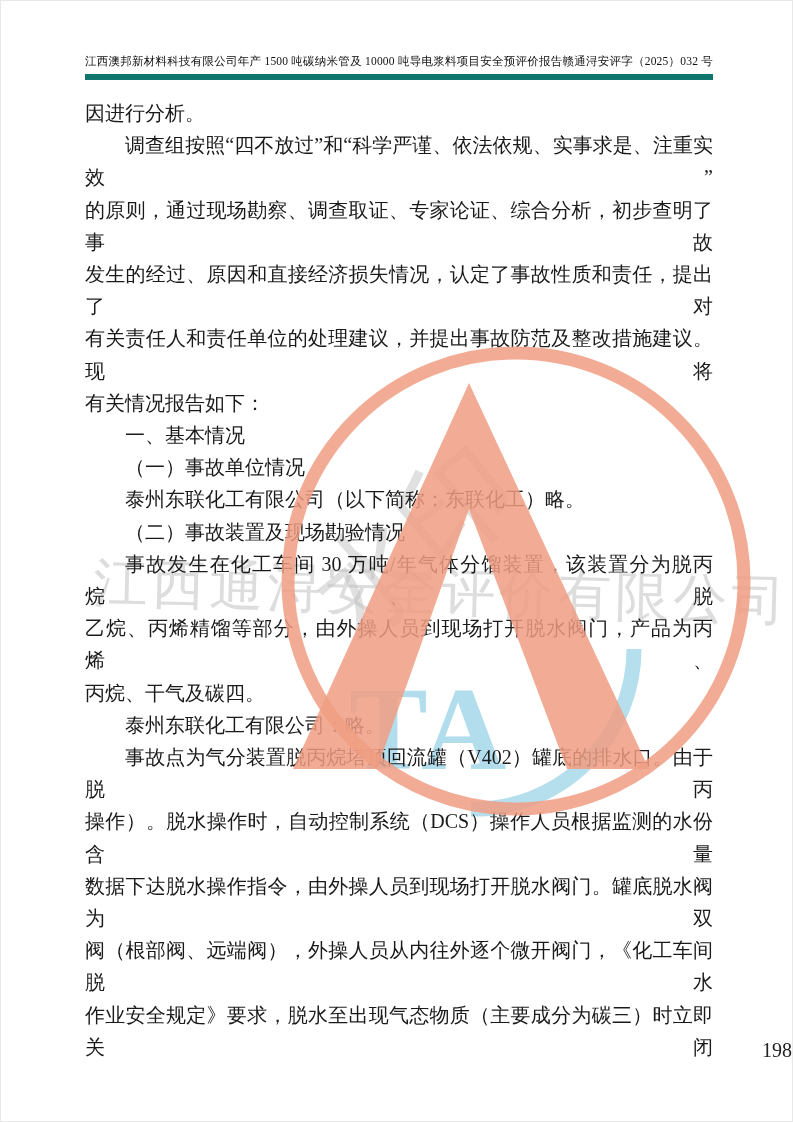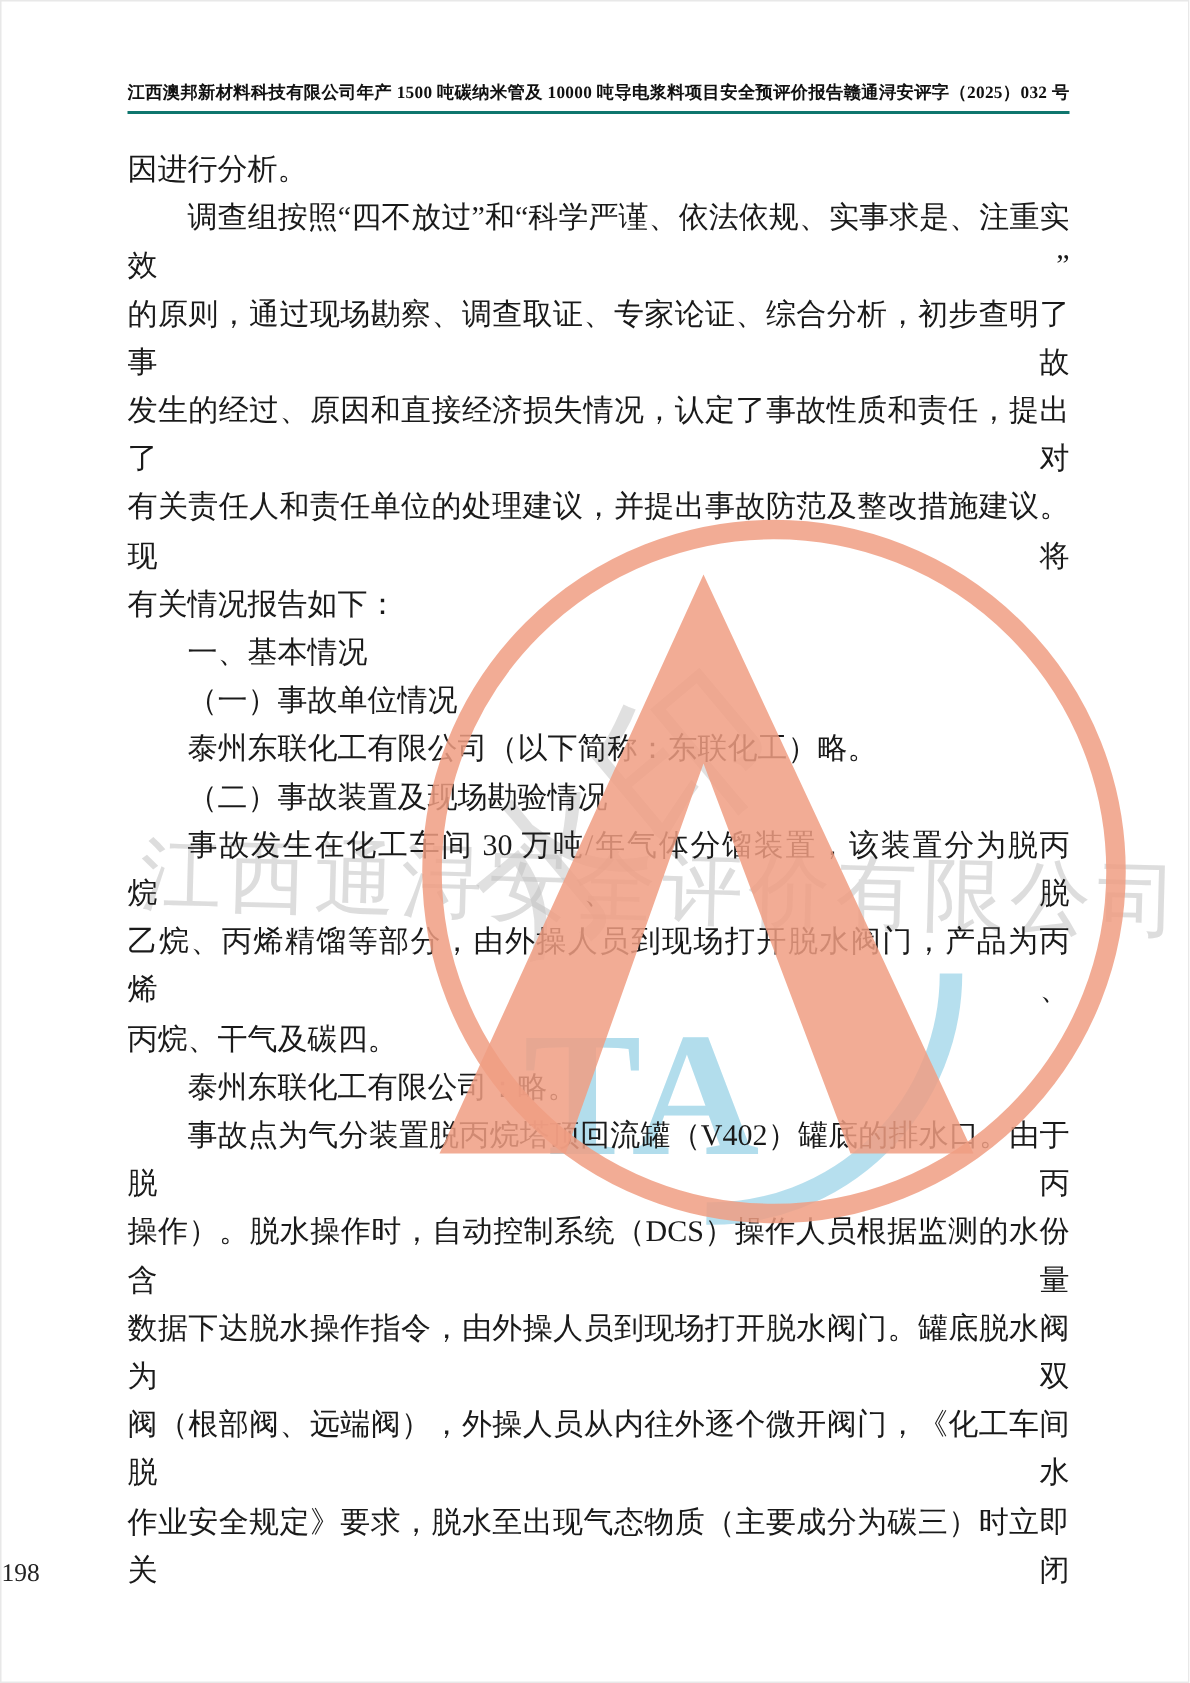--- a/index.html
+++ b/index.html
@@ -3,36 +3,36 @@
 <meta charset="utf-8">
 <style>
   html,body { margin:0; padding:0; background:#ffffff; }
   .page {
     position:relative; width:793px; height:1122px; background:#ffffff;
     font-family:"Liberation Serif","DejaVu Serif",serif; overflow:hidden;
     border:1px solid #e8e8e8; box-sizing:border-box; color:#1a1a1a;
   }
   .header {
     position:absolute; left:84px; top:53px; width:628px;
-    font-size:11.5px; font-weight:bold; color:#111;
+    font-size:11.5px; font-weight:normal; color:#111;
     text-align:justify; text-align-last:justify;
-    border-bottom:2px solid #0f766e; padding-bottom:5px;
+    border-bottom:6px solid #0f766e; padding-bottom:5px;
     white-space:nowrap; overflow:hidden; letter-spacing:0.2px;
     z-index:2;
   }
   .body-text {
     position:absolute; left:84px; top:96px; width:628px;
     font-size:20px; line-height:32.2px; z-index:2;
   }
   .line { white-space:nowrap; overflow:visible; }
   .line.indent { text-indent:40px; }
   .line.full { white-space:normal; text-align:justify; text-align-last:justify; }
   .pageno {
     position:absolute; left:0; top:1038px; width:100%;
-    text-align:left; font-size:17px; color:#222; z-index:2;
+    text-align:right; font-size:20px; color:#222; z-index:2;
   }
   .wm { position:absolute; left:0; top:0; width:793px; height:1122px; pointer-events:none; }
   .wm-under { z-index:1; }
   .wm-over  { z-index:3; }
 </style>
 </head>
 <body>
 
 <div class="page">
 

